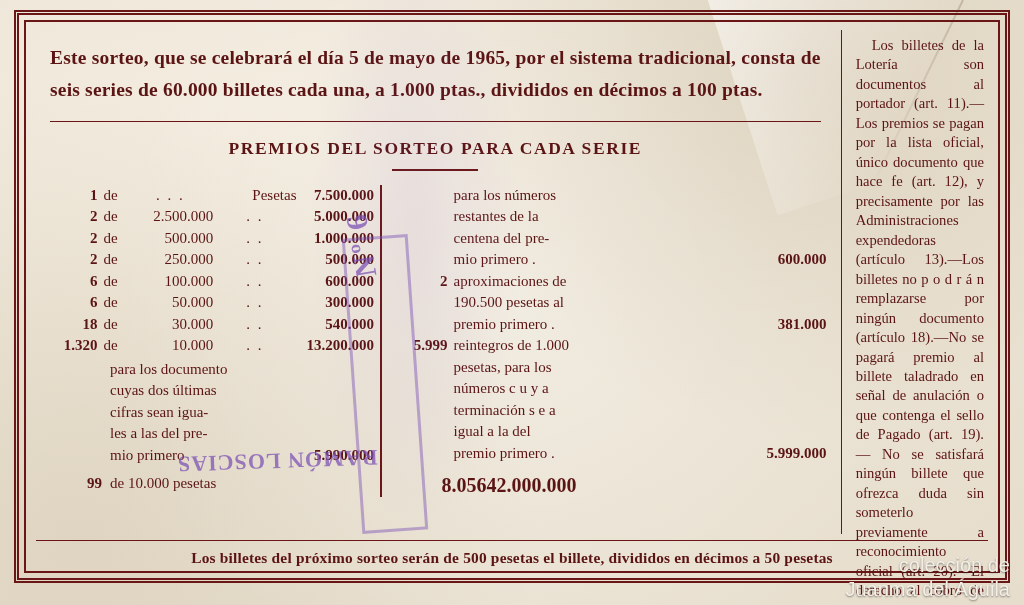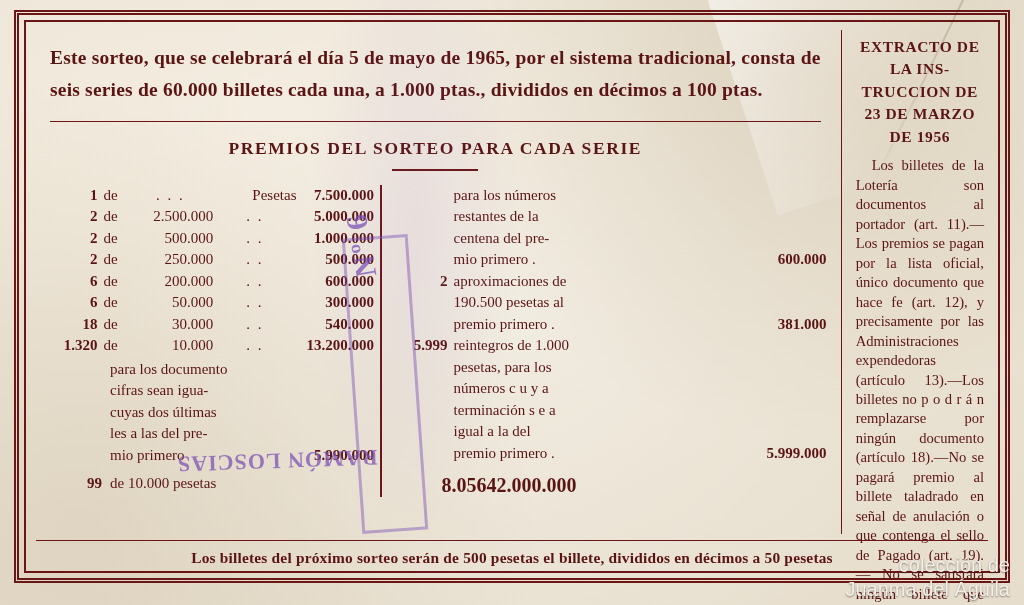--- a/index.html
+++ b/index.html
@@ -198,21 +198,21 @@
                 <tr>
                   <td class="c-qty">2</td>
                   <td class="c-de">de</td>
                   <td class="c-unit">250.000</td>
                   <td class="c-dots">. .</td>
                   <td class="c-total">500.000</td>
                 </tr>
                 <tr>
                   <td class="c-qty">6</td>
                   <td class="c-de">de</td>
-                  <td class="c-unit">200.000</td>
+                  <td class="c-unit">100.000</td>
                   <td class="c-dots">. .</td>
                   <td class="c-total">600.000</td>
                 </tr>
                 <tr>
                   <td class="c-qty">6</td>
                   <td class="c-de">de</td>
                   <td class="c-unit">50.000</td>
                   <td class="c-dots">. .</td>
                   <td class="c-total">300.000</td>
                 </tr>
@@ -234,25 +234,25 @@
             </table>
 
             <table style="margin-top:2px">
               <tbody>
                 <tr>
                   <td class="c-qty"></td>
                   <td colspan="4" style="padding-left:8px">para  los  documento</td>
                 </tr>
                 <tr>
                   <td class="c-qty"></td>
+                  <td colspan="4" style="padding-left:8px">cuyas dos últimas</td>
+                </tr>
+                <tr>
+                  <td class="c-qty"></td>
                   <td colspan="4" style="padding-left:8px">cifras sean igua-</td>
-                </tr>
-                <tr>
-                  <td class="c-qty"></td>
-                  <td colspan="4" style="padding-left:8px">cuyas dos últimas</td>
                 </tr>
                 <tr>
                   <td class="c-qty"></td>
                   <td colspan="4" style="padding-left:8px">les a las del pre-</td>
                 </tr>
                 <tr>
                   <td class="c-qty"></td>
                   <td style="padding-left:8px" colspan="3">mio primero</td>
                   <td class="c-total">5.990.000</td>
                 </tr>
@@ -343,21 +343,20 @@
               <span class="g1">8.056</span>
               <span>42.000.000</span>
             </div>
           </div>
         </div>
       </div>
 
       <div class="vrule"></div>
 
       <div class="right-col">
-        <div class="rc-title">EXTRACTO DE LA INS-TRUCCION DE 23 DE MARZO DE 1956</div>
         <div class="rc-body">Los billetes de la Lotería son documentos al portador (art. 11).—Los premios se pagan por la lista oficial, único documento que hace fe (art. 12), y precisamente por las Administraciones expendedoras (artículo 13).—Los billetes no p o d r á n remplazarse por ningún documento (artículo 18).—No se pagará premio al billete taladrado en señal de anulación o que contenga el sello de Pagado (art. 19). — No se satisfará ningún billete que ofrezca duda sin someterlo previamente a reconocimiento oficial (art. 20).—El derecho al cobro de premios caduca al año (artículo 22).</div>
       </div>
     </div>
 
     <hr class="footer-rule">
     <div class="footer">Los billetes del próximo sorteo serán de 500 pesetas el billete, divididos en décimos a 50 pesetas</div>
   </div>
 
   <div class="stamp-smear"></div>
   <div class="stamp-box"></div>

